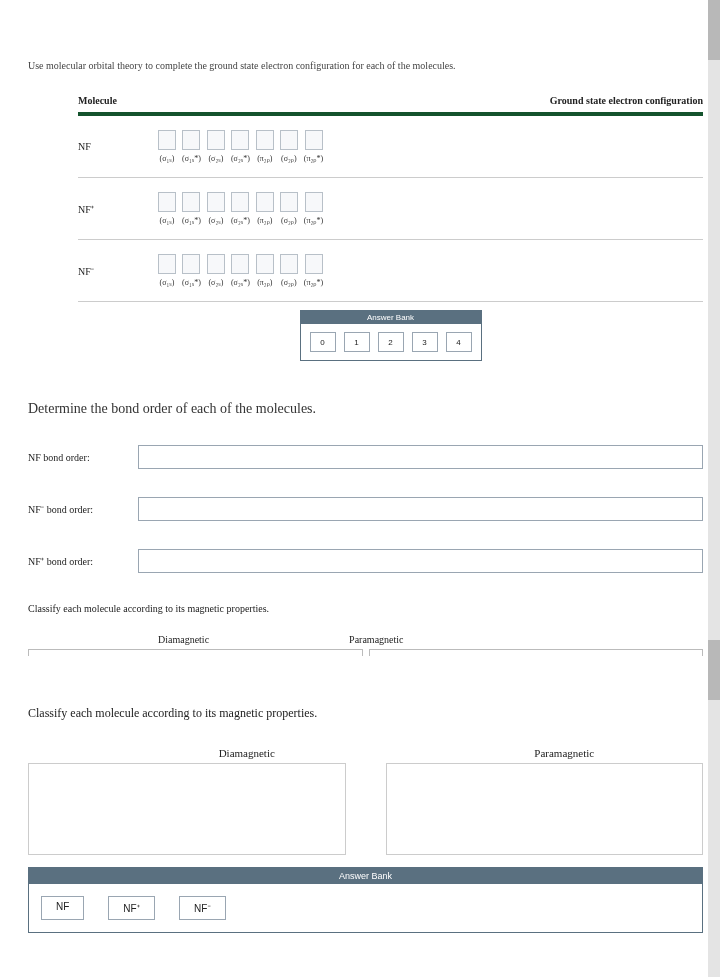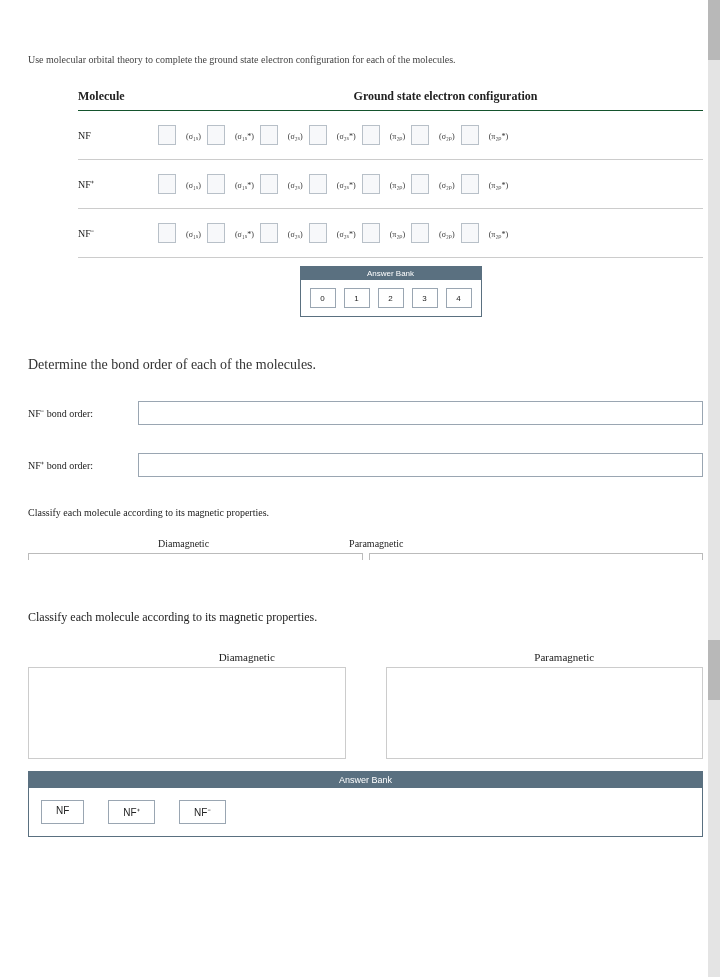--- a/index.html
+++ b/index.html
@@ -1,27 +1,27 @@
 <!DOCTYPE html>
 <html><head>
 <meta charset="utf-8">
 <style>
   html,body{margin:0;padding:0;background:#f0f0f0;font-family:"Times New Roman",serif;color:#222;}
   .page{width:720px;min-height:977px;background:#fff;position:relative;overflow:hidden;}
-  .sheet{padding:24px 17px 20px 28px;}
+  .sheet{padding:24px 17px 20px 28px;margin-top:6px;}
   .intro{font-size:10px;color:#444;margin:30px 0 20px 0;}
   .cfg-wrap{margin-left:50px;}
-  .cfg-head{display:flex;font-weight:bold;font-size:12px;padding:4px 0 6px 0;border-bottom:1px solid #14532d;}
+  .cfg-head{display:flex;font-weight:bold;font-size:10px;padding:4px 0 6px 0;border-bottom:4px solid #14532d;}
   .cfg-head .mol{width:80px;}
-  .cfg-head .gsc{flex:1;text-align:center;padding-left:30px;}
+  .cfg-head .gsc{flex:1;text-align:right;padding-left:30px;}
   .cfg-row{display:flex;align-items:center;padding:14px 0;border-bottom:1px solid #ccc;}
   .cfg-row:last-of-type{border-bottom:none;}
   .cfg-row .mol{width:80px;font-size:10px;}
   .orbs{display:flex;gap:6px;}
-  .orb{display:flex;align-items:center;gap:10px;}
+  .orb{display:flex;flex-direction:column;align-items:center;gap:2px;}
   .orb .box{width:16px;height:18px;background:#f7f8fa;border:1px solid #b8c0c8;}
   .orb .lab{font-size:8px;color:#333;}
   .abank{width:180px;margin:8px auto 0 auto;border:1px solid #5a7080;}
   .abank-h{background:#5a7080;color:#fff;text-align:center;font-size:8px;padding:2px 0;font-family:Arial,sans-serif;}
   .abank-body{padding:8px;display:flex;flex-wrap:wrap;gap:8px;justify-content:center;}
   .tile{min-width:18px;height:18px;border:1px solid #9aa6b2;background:#fff;font-size:8px;display:flex;align-items:center;justify-content:center;padding:0 3px;font-family:Arial,sans-serif;}
   .sec-title{font-size:14px;color:#333;margin:40px 0 26px 0;}
   .bo-row{display:flex;align-items:center;margin:28px 0;font-size:10px;}
   .bo-row .lab{width:110px;}
   .bo-row input{flex:1;height:22px;border:1px solid #9aa6b2;background:#fff;font-size:11px;padding:0 4px;}
@@ -166,20 +166,24 @@
           <div class="tile">2</div>
           <div class="tile">3</div>
           <div class="tile">4</div>
         </div>
       </div>
     </div>
 
     <div class="sec-title">Determine the bond order of each of the molecules.</div>
 
     <div class="bo-row">
+      <div class="lab">NF bond order:</div>
+      <input type="text" style="">
+    </div>
+    <div class="bo-row">
       <div class="lab">NF⁻ bond order:</div>
       <input type="text" style="">
     </div>
     <div class="bo-row">
       <div class="lab">NF⁺ bond order:</div>
       <input type="text" style="">
     </div>
 
     <div class="mag-mini">
       <div class="mag-title">Classify each molecule according to its magnetic properties.</div>

